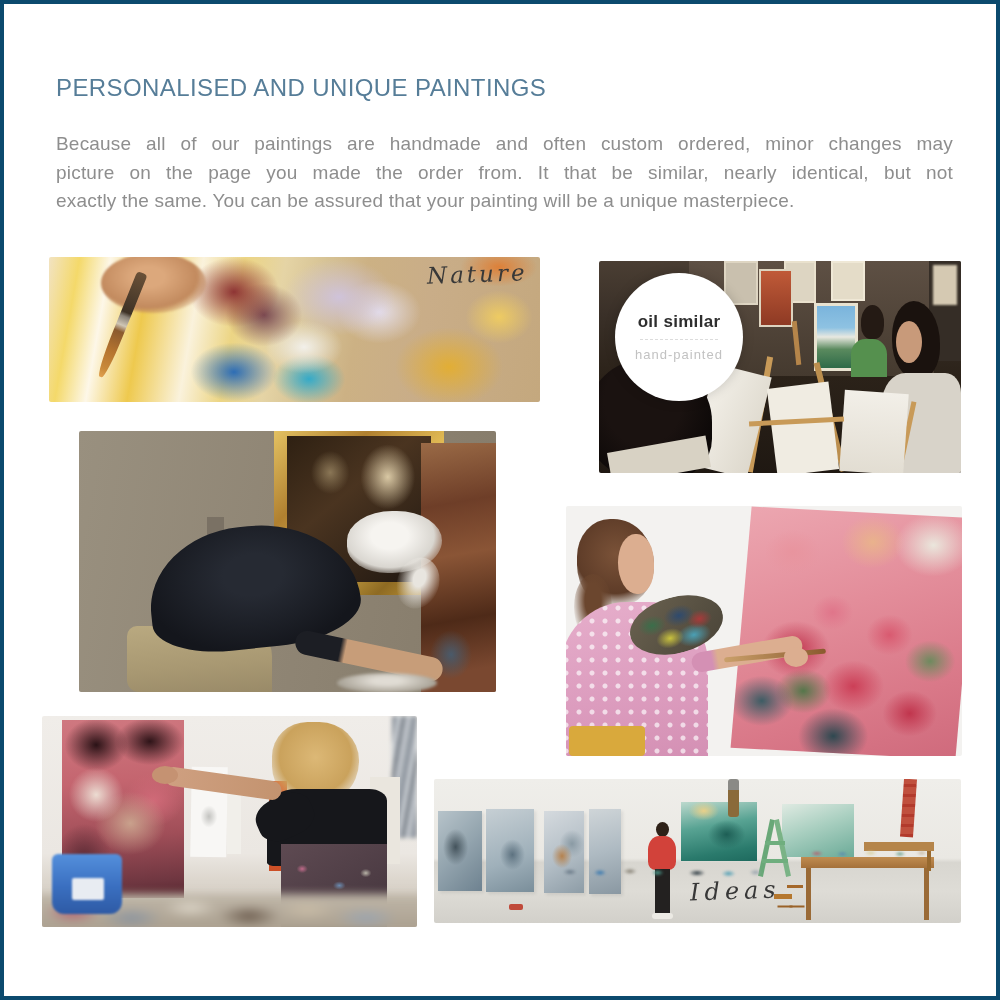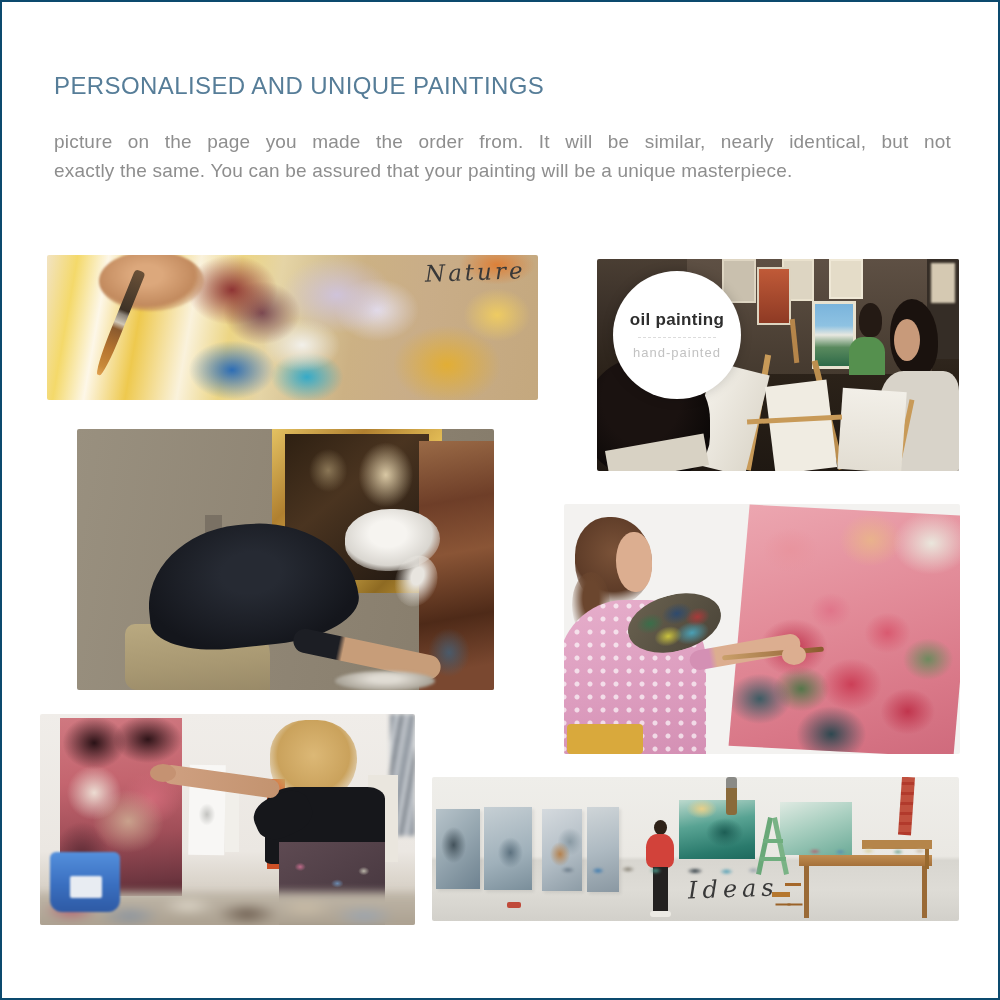--- a/index.html
+++ b/index.html
@@ -2,21 +2,21 @@
 <html style="--heading: #567d98; --body_text: #8e8e8e; --background: #ffffff; --badge_text: #2e2e2e; --badge_subtext: #c2c2c2; --handwriting: #383838;"><head>
 <meta charset="utf-8">
 <style>
   :root{
     --heading:#567d98; --body_text:#8e8e8e; --background:#ffffff;
     --badge_text:#2e2e2e; --badge_subtext:#c2c2c2; --handwriting:#383838;
   }
   html,body{margin:0;padding:0;background:#fff;}
   .page{
     position:relative;width:1000px;height:1000px;background:var(--background);
-    font-family:"Liberation Sans",sans-serif;overflow:hidden;border:2px solid #0c4a6e;box-sizing:border-box;
+    font-family:"Liberation Sans",sans-serif;overflow:hidden;border:4px solid #0c4a6e;box-sizing:border-box;
   }
   .title{
     position:absolute;left:52px;top:70px;margin:0;
     font-size:24px;font-weight:normal;letter-spacing:.4px;color:var(--heading);
   }
   .para{position:absolute;left:52px;top:126px;width:897px;color:var(--body_text);
     font-size:19px;line-height:28.5px;letter-spacing:.2px;}
   .para .ln{text-align:justify;text-align-last:justify;}
   .para .ln:last-child{text-align:right;text-align-last:left;}
   .ph{position:absolute;overflow:hidden;border-radius:2px;}
@@ -34,21 +34,22 @@
   .badge .bs{font-size:13px;color:var(--badge_subtext);letter-spacing:1px;}
 </style>
 </head>
 <body>
 
 <div class="page">
 
   <h1 class="title">PERSONALISED AND UNIQUE PAINTINGS</h1>
 
   <div class="para">
-    <div class="ln">picture on the page you made the order from. It will be similar, nearly identical, but not</div>
+    <div class="ln">Because all of our paintings are handmade and often custom ordered, minor changes may</div>
+    <div class="ln">picture on the page you made the order from. It that be similar, nearly identical, but not</div>
     <div class="ln">exactly the same. You can be assured that your painting will be a  unique masterpiece.</div>
   </div>
 
   <div class="ph" style="left:45px;top:253px;width:491px;height:145px;background:
         radial-gradient(ellipse 65px 50px at 185px 35px,#8e3434 0%,rgba(142,52,52,0) 70%),
         radial-gradient(ellipse 55px 45px at 215px 58px,#7a4a52 0%,rgba(122,74,82,0) 70%),
         radial-gradient(ellipse 80px 55px at 290px 40px,#cfc3da 0%,rgba(207,195,218,0) 70%),
         radial-gradient(ellipse 60px 45px at 330px 55px,#e5dfec 0%,rgba(229,223,236,0) 70%),
         radial-gradient(ellipse 55px 38px at 255px 90px,#f2f0ea 0%,rgba(242,240,234,0) 70%),
         radial-gradient(ellipse 62px 42px at 185px 115px,#2d6db5 0%,rgba(45,109,181,0) 70%),
@@ -89,21 +90,21 @@
     <div class="s" style="left:103px;top:108px;width:58px;height:104px;transform:rotate(14deg);
          background:linear-gradient(100deg,#f4f1ea,#ddd8cc);"></div>
     <div class="s" style="left:173px;top:124px;width:62px;height:88px;transform:rotate(-7deg);background:#f0ece2;"></div>
     <div class="s" style="left:243px;top:131px;width:64px;height:81px;transform:rotate(4deg);
          background:linear-gradient(180deg,#f2efe8,#e2ddd2);"></div>
     <div class="s" style="left:150px;top:158px;width:95px;height:5px;background:#c89a58;transform:rotate(-3deg);"></div>
     <div class="s" style="left:-12px;top:98px;width:125px;height:120px;border-radius:50% 55% 35% 45%;
          background:radial-gradient(ellipse at 45% 35%,#1a1210 40%,#0d0908 75%);"></div>
     <div class="s" style="left:10px;top:183px;width:100px;height:32px;background:#d8d2c4;transform:rotate(-10deg);"></div>
     <div class="badge">
-      <span class="bt">oil painting</span>
+      <span class="bt">oil similar</span>
       <span class="bd"></span>
       <span class="bs">hand-painted</span>
     </div>
   </div>
 
   <div class="ph" style="left:75px;top:427px;width:417px;height:261px;background:
         linear-gradient(100deg,#99907f 0%,#8f8574 50%,#857b6a 100%);">
     <div class="s" style="left:195px;top:-8px;width:170px;height:172px;
          background:linear-gradient(135deg,#e8c766 0%,#b08030 30%,#e2bb55 55%,#8e6a22 80%,#c9a040 100%);"></div>
     <div class="s" style="left:208px;top:5px;width:144px;height:146px;background:

